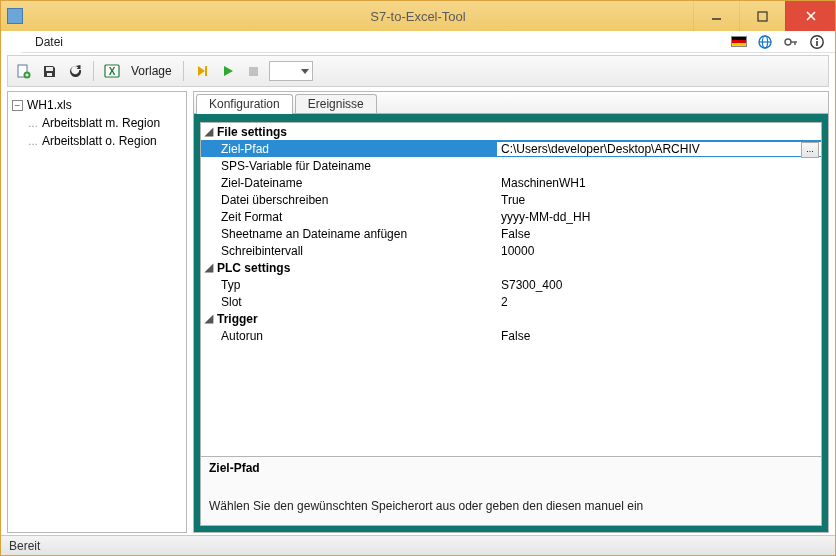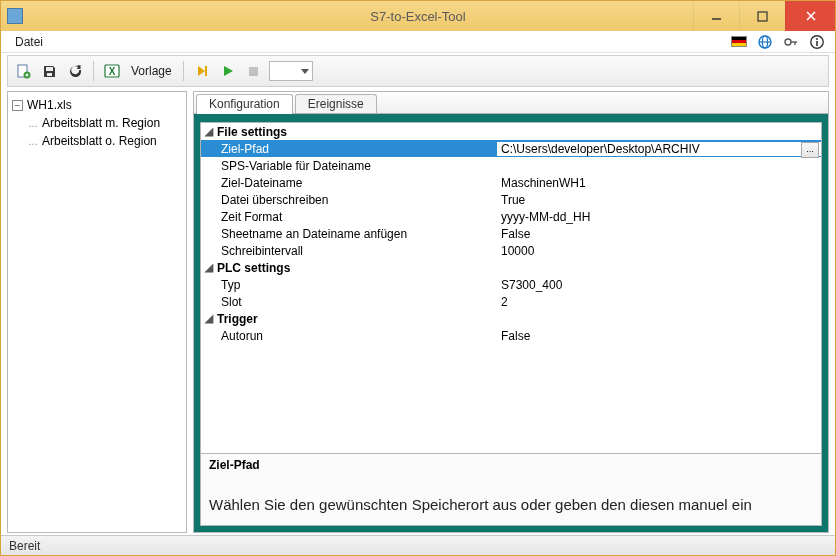--- a/index.html
+++ b/index.html
@@ -4,21 +4,21 @@
 <style>
   * { box-sizing: border-box; margin: 0; padding: 0; }
   html, body { width: 836px; height: 556px; font-family: "Segoe UI", Tahoma, sans-serif; font-size: 12px; overflow: hidden; }
   .window { width: 836px; height: 556px; border: 1px solid #d9a23c; background: #fff; display: flex; flex-direction: column; }
   .titlebar { height: 30px; background: linear-gradient(#f5d78a,#f0c96b); display: flex; align-items: center; position: relative; }
   .titlebar-icon { width: 16px; height: 16px; margin-left: 6px; background: #6aa7d8; border: 1px solid #4a7aa1; display:inline-block; }
   .titlebar-title { position: absolute; left: 0; right: 0; text-align: center; font-size: 13px; color: #5a5a5a; pointer-events: none; }
   .winbtns { margin-left: auto; display: flex; height: 100%; }
   .winbtn { width: 46px; display: flex; align-items: center; justify-content: center; font-size: 14px; color: #333; border-left: 1px solid rgba(0,0,0,0.05); cursor: default; }
   .winbtn.close { background: #e04b3a; color: #fff; width: 50px; font-size: 16px; }
-  .menubar { height: 22px; background: #fff; display: flex; align-items: center; padding: 0 6px; border-bottom: 1px solid #e0e0e0; }
+  .menubar { height: 22px; background: #fff; display: flex; align-items: center; padding: 0 6px; border-bottom: 1px solid #e0e0e0; margin-left: 20px; }
   .menubar-left { display: flex; }
   .menuitem { padding: 2px 8px; color: #222; cursor: default; }
   .menubar-right { margin-left: auto; display: flex; gap: 10px; align-items: center; padding-right: 4px; }
   .riconm { width:16px; height:16px; display:inline-flex; align-items:center; justify-content:center; }
   .flag { width:16px; height:11px; background: linear-gradient(#000 0 33%, #d00 33% 66%, #fc0 66%); border:1px solid #888; }
   .toolbar { height: 32px; background: linear-gradient(#fafafa,#ececec); border: 1px solid #d0d0d0; margin: 2px 6px; display: flex; align-items: center; padding: 0 4px; gap: 4px; }
   .tbtn { width: 22px; height: 22px; display: flex; align-items: center; justify-content: center; border: 1px solid transparent; border-radius: 2px; cursor: default; }
   .tbtn.disabled { opacity: .45; }
   .tsep { width:1px; height:20px; background:#c8c8c8; margin:0 3px; }
   .ttext { font-size:12px; color:#222; padding:0 4px; }
@@ -38,21 +38,21 @@
   .pg-row.cat { font-weight:bold; }
   .pg-exp { width:16px; text-align:center; color:#555; font-size:11px; cursor:default; }
   .pg-name { flex:0 0 280px; padding-left:4px; }
   .pg-row.cat .pg-name { padding-left:0; }
   .pg-val { flex:1; padding-left:4px; position:relative; }
   .pg-row.sel { background:#2a8dd4; color:#fff; }
   .pg-row.sel .pg-val { background:#fff; color:#000; }
   .pg-btn { position:absolute; right:2px; top:0; height:16px; width:18px; border:1px solid #a8a8a8; background:linear-gradient(#f8f8f8,#e5e5e5); font-size:9px; line-height:13px; text-align:center; cursor:default; }
   .propdesc { border:1px solid #b4b4b4; border-top:none; background:#fafafa; padding:4px 8px 12px 8px; min-height:50px; }
   .propdesc .dt { font-weight:bold; font-size:12px; }
-  .propdesc .dd { font-size:15px; color:#222;margin-top:24px; }
+  .propdesc .dd { font-size:12px; color:#222;margin-top:24px; }
   .statusbar { height:20px; background:linear-gradient(#f4f4f4,#e5e5e5); border-top:1px solid #c8c8c8; display:flex; align-items:center; padding:0 8px; font-size:12px; color:#333; }
   svg { display:block; }
 </style>
 </head>
 <body>
 
 <div class="window">
 
   <div class="titlebar">
     <span class="titlebar-icon"></span>

